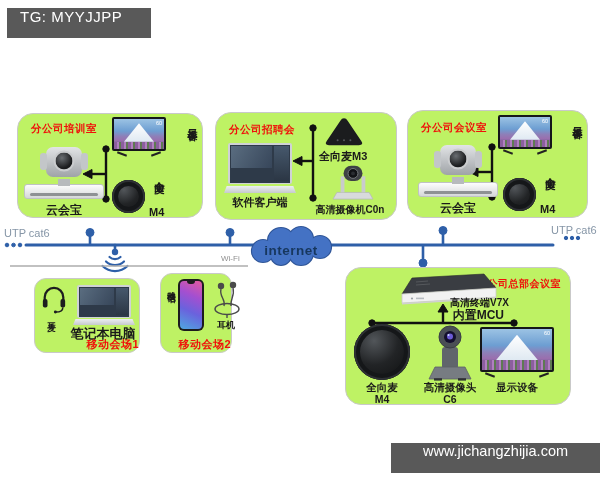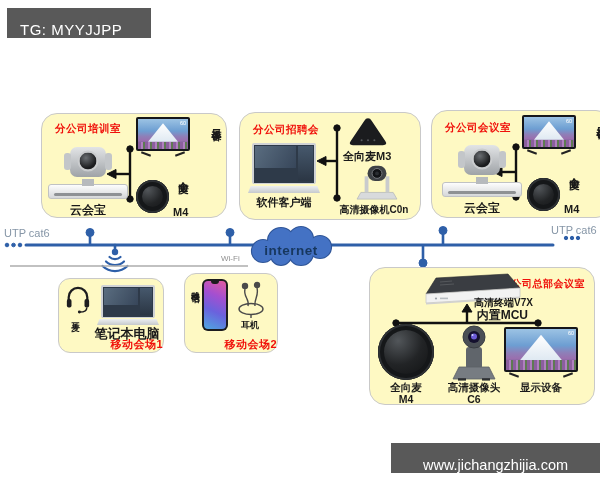--- a/index.html
+++ b/index.html
@@ -1,38 +1,38 @@
 <!DOCTYPE html>
 <html><head>
 <meta charset="utf-8">
 <style>
   html,body{margin:0;padding:0;background:#fff;}
   .canvas{position:relative;width:600px;height:480px;background:#fff;overflow:hidden;
           font-family:"Liberation Sans","DejaVu Sans",sans-serif;color:#1a1a1a;}
 
   
-  .bar{position:absolute;background:#595959;color:#fff;display:flex;align-items:flex-end;}
+  .bar{position:absolute;background:#595959;color:#fff;display:flex;align-items:flex-start;}
   .header-bar{left:7px;top:8px;width:131px;height:30px;padding-left:13px;font-size:15px;letter-spacing:.5px;}
   .watermark-bar{left:391px;top:443px;width:209px;height:30px;justify-content:center;font-size:14.5px;}
 
   
   .netlayer{position:absolute;left:0;top:0;width:600px;height:480px;}
   .utp{position:absolute;font-size:11px;color:#8696A7;}
   .utp-left{left:4px;top:227px;}
   .utp-right{left:551px;top:224px;}
   .wifi-label{position:absolute;left:221px;top:254px;font-size:8px;color:#8f8f8f;}
 
   
   .cloud{position:absolute;left:243px;top:221px;width:96px;height:46px;}
   .cloud svg{position:absolute;inset:0;}
   .cloud-text{position:absolute;left:0;top:0;width:100%;height:100%;display:flex;align-items:center;justify-content:center;
               font-size:13.5px;font-weight:bold;color:#17375E;letter-spacing:.5px;padding-top:12px;box-sizing:border-box;}
 
   
-  .room{position:absolute;background:#fef9c3;border:1.5px solid #c9c9c9;border-radius:16px;box-sizing:border-box;margin-left:24px;}
+  .room{position:absolute;background:#bef264;border:1.5px solid #c9c9c9;border-radius:16px;box-sizing:border-box;}
   .room.small{border-radius:12px;}
   .rtitle{position:absolute;font-weight:bold;color:#f0100a;font-size:10.5px;letter-spacing:.5px;white-space:nowrap;}
   .rtitle.center{left:0;width:100%;text-align:right;}
   .dlab{position:absolute;font-weight:bold;color:#1a1a1a;white-space:nowrap;}
   .dlab.center{text-align:center;}
   .vlab{position:absolute;writing-mode:vertical-rl;text-orientation:upright;font-weight:bold;color:#1a1a1a;letter-spacing:1px;}
 
   
   .tv{position:absolute;background:#15161a;padding:2px;border-radius:2px;box-sizing:border-box;}
   .tv-screen{position:relative;width:100%;height:100%;overflow:hidden;
@@ -263,21 +263,21 @@
     </svg>
     <div class="vlab" style="left:11px;top:36px;font-size:8.5px;">耳麦</div>
     <div class="laptop" style="left:38px;top:6px;width:62px;height:40px;">
       <div class="lap-screen"></div>
         <div class="lap-base"></div>
     </div>
     <div class="dlab center" style="left:32px;top:46px;width:72px;font-size:13px;">笔记本电脑</div>
     <div class="rtitle center" style="top:58px;font-size:11px;">移动会场1</div>
   </div>
 
-  <div class="room small" style="left:160px;top:273px;width:94px;height:80px;">
+  <div class="room small" style="left:160px;top:273px;width:72px;height:80px;">
     <div class="vlab" style="left:5px;top:10px;font-size:8.5px;">移动电话</div>
     <div class="phone" style="left:17px;top:5px;width:26px;height:52px;">
       <div class="phone-screen"></div>
     </div>
     <svg class="devsvg" style="left:50px;top:7px;" width="32" height="38" viewBox="0 0 32 38">
       <circle cx="10" cy="5" r="3.2" fill="#4a4a4a"></circle>
         <circle cx="22" cy="4" r="3.2" fill="#4a4a4a"></circle>
       <path d="M10 8 C8 16 15 18 13 25" stroke="#4a4a4a" stroke-width="1.4" fill="none"></path>
       <path d="M22 7 C24 15 19 18 20 25" stroke="#4a4a4a" stroke-width="1.4" fill="none"></path>
       <ellipse cx="16" cy="28" rx="12" ry="5.5" stroke="#4a4a4a" stroke-width="1.4" fill="none"></ellipse>

